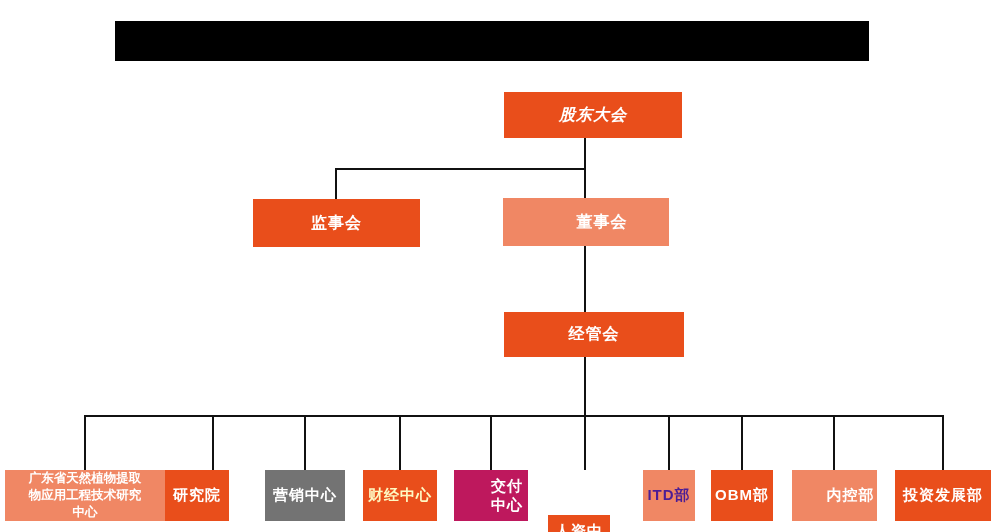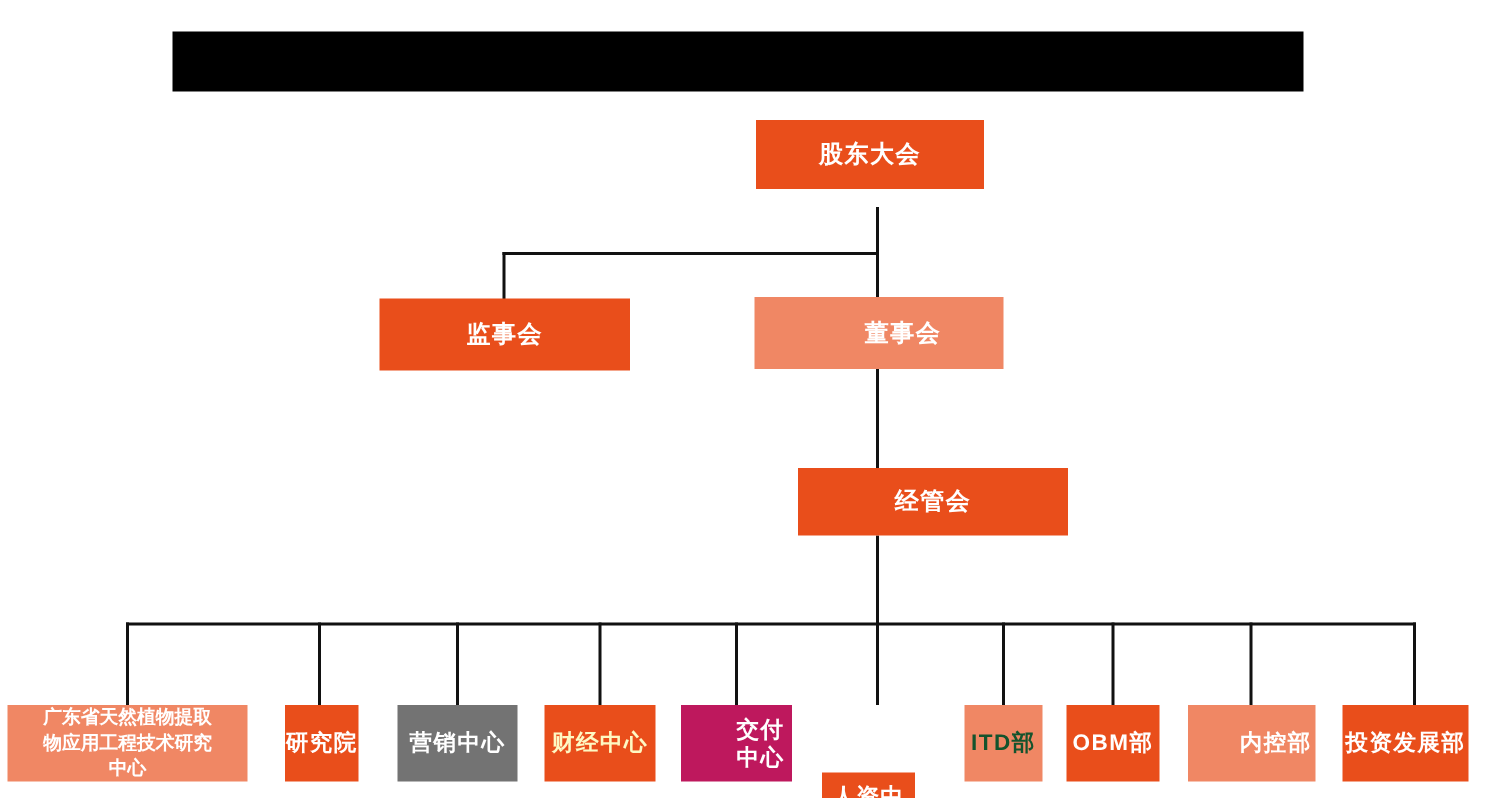--- a/index.html
+++ b/index.html
@@ -16,34 +16,34 @@
   }
   .node{
     position:absolute;
     display:flex;align-items:center;justify-content:center;
     color:#ffffff;font-weight:bold;text-align:center;
     letter-spacing:1px;
     box-sizing:border-box;
   }
   .lvl{font-size:16px;}
   .leaf{top:470px;height:51px;font-size:15px;}
-  .node-root{left:504px;top:80px;width:152px;height:46px;}
+  .node-root{left:504px;top:92px;width:178px;height:46px;font-style:italic;}
   .node-supervisory{left:253px;top:199px;width:167px;height:48px;}
   .node-directors{left:503px;top:198px;width:166px;height:48px;}
-  .node-management{left:504px;top:312px;width:180px;height:45px;margin-left:28px;}
+  .node-management{left:504px;top:312px;width:180px;height:45px;}
   .leaf1{left:5px;width:160px;font-size:12.5px;line-height:1.35;letter-spacing:0;padding:2px 19px;}
-  .leaf2{left:190px;width:49px;}
+  .leaf2{left:165px;width:64px;}
   .leaf3{left:265px;width:80px;}
   .leaf4{left:363px;width:74px;}
   .leaf5{left:454px;width:74px;}
   .leaf6{left:548px;width:62px;margin-top:45px;}
   .leaf7{left:643px;width:52px;}
   .leaf8{left:711px;width:62px;}
   .leaf9{left:792px;width:85px;padding-left:32px;}
-  .leaf10{left:895px;width:84px;}
+  .leaf10{left:895px;width:96px;}
   .conn{position:absolute;background:var(--connector,#111111);}
 </style>
 </head>
 <body>
 
 <div class="stage">
 
   <div class="redacted-bar" style="background: rgb(0, 0, 0);"></div>
 
   <div class="conn" style="left:584px;top:138px;width:2px;height:62px;"></div>
@@ -67,18 +67,18 @@
   <div class="node lvl node-supervisory" style="background: rgb(233, 78, 27); color: rgb(255, 255, 255);">监事会</div>
   <div class="node lvl node-directors" style="background: rgb(240, 135, 100); color: rgb(255, 255, 255); padding-left: 32px;">董事会</div>
   <div class="node lvl node-management" style="background: rgb(233, 78, 27); color: rgb(255, 255, 255);">经管会</div>
 
   <div class="node leaf leaf1" style="background: rgb(240, 135, 100); color: rgb(255, 255, 255);">广东省天然植物提取物应用工程技术研究中心</div>
   <div class="node leaf leaf2" style="background: rgb(233, 78, 27); color: rgb(255, 255, 255);">研究院</div>
   <div class="node leaf leaf3" style="background: #737373; color: rgb(255, 255, 255);">营销中心</div>
   <div class="node leaf leaf4" style="background: rgb(233, 78, 27); color: #fef9c3;">财经中心</div>
   <div class="node leaf leaf5" style="background: #be185d; color: rgb(255, 255, 255); padding-left: 32px;">交付中心</div>
   <div class="node leaf leaf6" style="background: rgb(233, 78, 27); color: rgb(255, 255, 255);">人资中心</div>
-  <div class="node leaf leaf7" style="background: rgb(240, 135, 100); color: #14532d;">ITD部</div>
+  <div class="node leaf leaf7" style="background: rgb(240, 135, 100); color: #4c1d95;">ITD部</div>
   <div class="node leaf leaf8" style="background: rgb(233, 78, 27); color: rgb(255, 255, 255);">OBM部</div>
   <div class="node leaf leaf9" style="background: rgb(240, 135, 100); color: rgb(255, 255, 255);">内控部</div>
   <div class="node leaf leaf10" style="background: rgb(233, 78, 27); color: rgb(255, 255, 255);">投资发展部</div>
 
 </div>
 
 </body></html>

